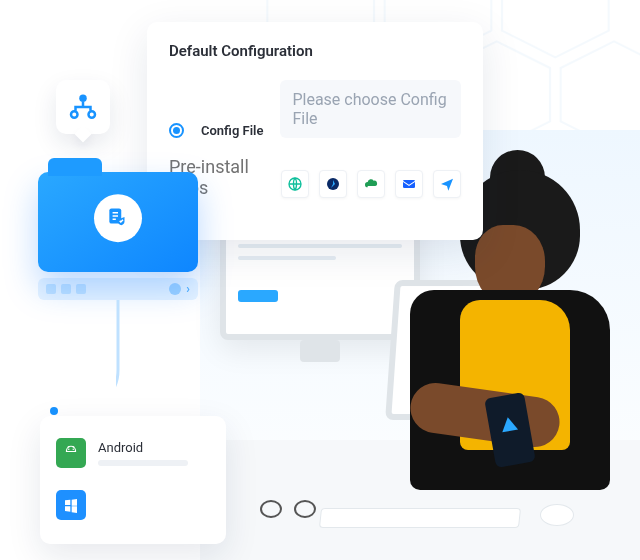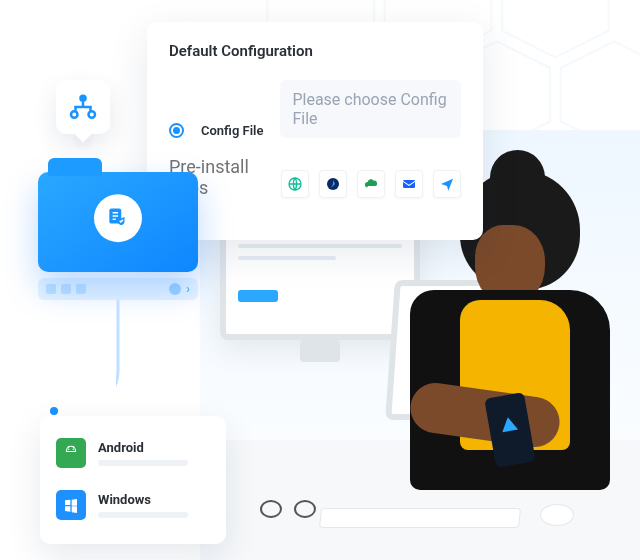--- a/index.html
+++ b/index.html
@@ -134,21 +134,21 @@
     position:absolute; left:116px; top:300px; width:40px; height:120px; pointer-events:none;
   }
   .conn-dot{ position:absolute; left:-66px; top:107px; width:8px; height:8px; background:#1893ff; border-radius:50%;}
 
   
   .os-card{
     position:absolute; left:40px; top:416px; width:186px;
     background:#fff; border-radius:10px; box-shadow:0 12px 34px rgba(20,40,80,.10);
     padding:16px 16px 18px;
   }
-  .os-row{ display:flex; align-items:center; gap:12px; padding:6px 0;font-weight:bold;}
+  .os-row{ display:flex; align-items:center; gap:12px; padding:6px 0;}
   .os-row + .os-row{ margin-top:10px;}
   .os-ico{ width:30px; height:30px; border-radius:5px; display:flex; align-items:center; justify-content:center;}
   .os-ico.android{ background:#34a853;}
   .os-ico.windows{ background:#1e90ff;}
   .os-text{ display:flex; flex-direction:column; gap:5px;}
   .os-name{ font-size:13px; color:#2b2f38;}
   .os-skel{ width:90px; height:6px; background:#eef1f5; border-radius:3px;}
 </style>
 </head>
 <body>
@@ -292,18 +292,14 @@
       <span class="os-name">Android</span>
       <span class="os-skel"></span>
     </div>
   </div>
   <div class="os-row">
     <span class="os-ico windows">
       <svg width="16" height="16" viewBox="0 0 24 24">
           <path d="M3 5l8-1v8H3V5zm0 9h8v8l-8-1v-7zm10-10l8-1v10h-8V4zm0 10h8v10l-8-1v-9z" fill="#fff"></path>
         </svg>
     </span>
-    <div class="os-text">
-      <span class="os-name">Windows</span>
-      <span class="os-skel"></span>
-    </div>
   </div>
 </div>
 
 </body></html>

